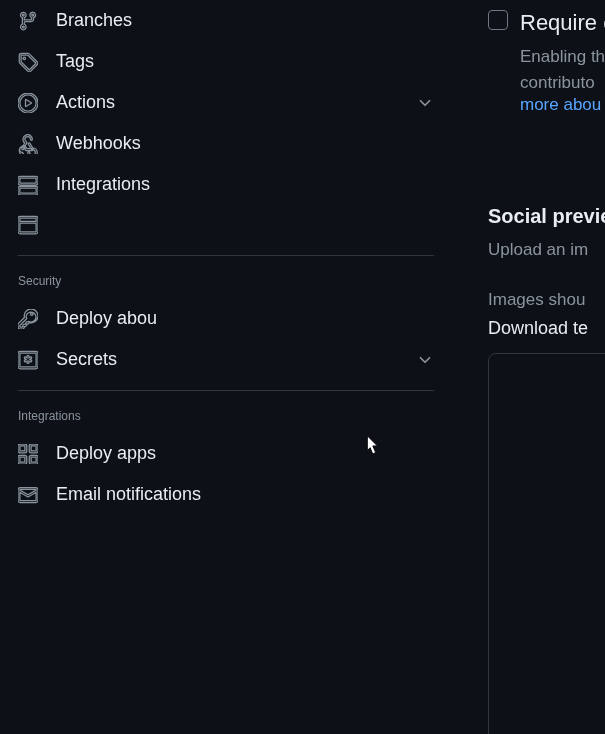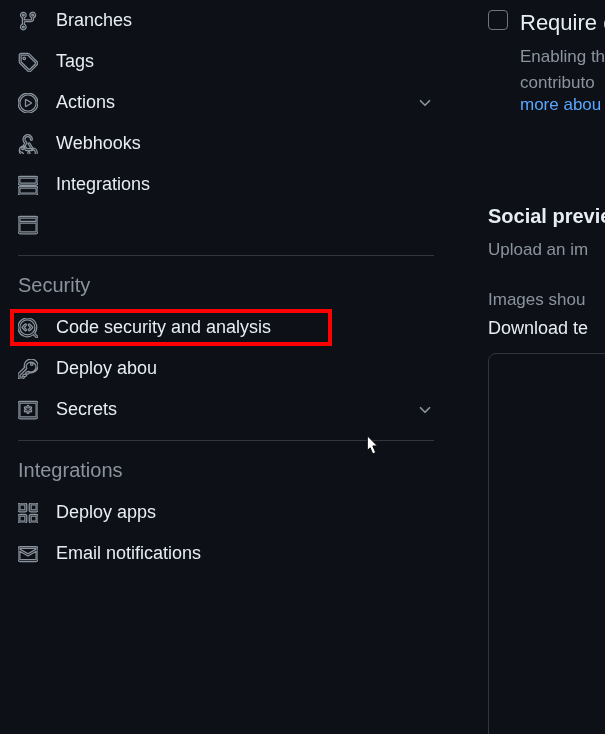--- a/index.html
+++ b/index.html
@@ -45,21 +45,21 @@
       width: 18px;
       height: 18px;
       stroke: #8b949e;
       fill: none;
     }
     .section-divider {
       border-top: 1px solid #30363d;
       margin: 10px 18px 0 18px;
     }
     .section-header {
-      font-size: 20px;
+      font-size: 12px;
       color: #8b949e;
       padding: 18px 18px 10px 18px;
       font-weight: 400;
     }
     .highlighted-item {
       position: relative;
     }
     .highlight-box {
       position: absolute;
       top: 2px;
@@ -190,28 +190,20 @@
 
   <div class="nav-item">
     <svg class="nav-icon" viewBox="0 0 16 16" fill="currentColor" stroke="none">
       <path d="M0 2.75C0 1.784.784 1 1.75 1h12.5c.966 0 1.75.784 1.75 1.75v10.5A1.75 1.75 0 0 1 14.25 15H1.75A1.75 1.75 0 0 1 0 13.25Zm1.75-.25a.25.25 0 0 0-.25.25V5h13V2.75a.25.25 0 0 0-.25-.25ZM1.5 13.25c0 .138.112.25.25.25h12.5a.25.25 0 0 0 .25-.25V6.5h-13Z"></path>
     </svg>
   </div>
 
   <div class="section-divider"></div>
   <div class="section-header">Security</div>
 
-  <div class="nav-item highlighted-item">
-    <svg class="nav-icon" viewBox="0 0 16 16" fill="currentColor" stroke="none">
-      <path d="M8.47 4.97a.75.75 0 0 0 0 1.06L9.94 7.5 8.47 8.97a.75.75 0 1 0 1.06 1.06l2-2a.75.75 0 0 0 0-1.06l-2-2a.75.75 0 0 0-1.06 0ZM6.53 6.03a.75.75 0 0 0-1.06-1.06l-2 2a.75.75 0 0 0 0 1.06l2 2a.75.75 0 1 0 1.06-1.06L5.06 7.5Z"></path>
-      <path d="M12.246 13.307a7.501 7.501 0 1 1 1.06-1.06l2.474 2.473a.749.749 0 1 1-1.06 1.06ZM1.5 7.5a6 6 0 1 1 12 0 6 6 0 0 1-12 0Z"></path>
-    </svg>
-    <span class="nav-label">Code security and analysis</span>
-    <div class="highlight-box"></div>
-  </div>
 
   <div class="nav-item">
     <svg class="nav-icon" viewBox="0 0 16 16" fill="currentColor" stroke="none">
       <path d="M10.5 0a5.499 5.499 0 1 1-1.288 10.848l-.932.932a.749.749 0 0 1-.53.22H7v.75a.749.749 0 0 1-.22.53l-.5.5a.749.749 0 0 1-.53.22H5v.75a.749.749 0 0 1-.22.53l-.5.5a.749.749 0 0 1-.53.22h-2A1.75 1.75 0 0 1 0 14.25v-2c0-.199.079-.389.22-.53l4.932-4.932A5.5 5.5 0 0 1 10.5 0Zm-4 5.5c0 .592.128 1.153.359 1.657a.75.75 0 0 1-.152.835L1.5 13.199V14.25c0 .138.112.25.25.25h1.699l.5-.5V13a.749.749 0 0 1 .75-.75h1.051l.5-.5V11a.749.749 0 0 1 .75-.75h.84l.034-.034a.75.75 0 0 1 .835-.152A4 4 0 1 0 6.5 5.5ZM11 5a1 1 0 1 1 0-2 1 1 0 0 1 0 2Z"></path>
     </svg>
     <span class="nav-label">Deploy abou</span>
   </div>
 
   <div class="nav-item">
     <svg class="nav-icon" viewBox="0 0 16 16" fill="currentColor" stroke="none">

